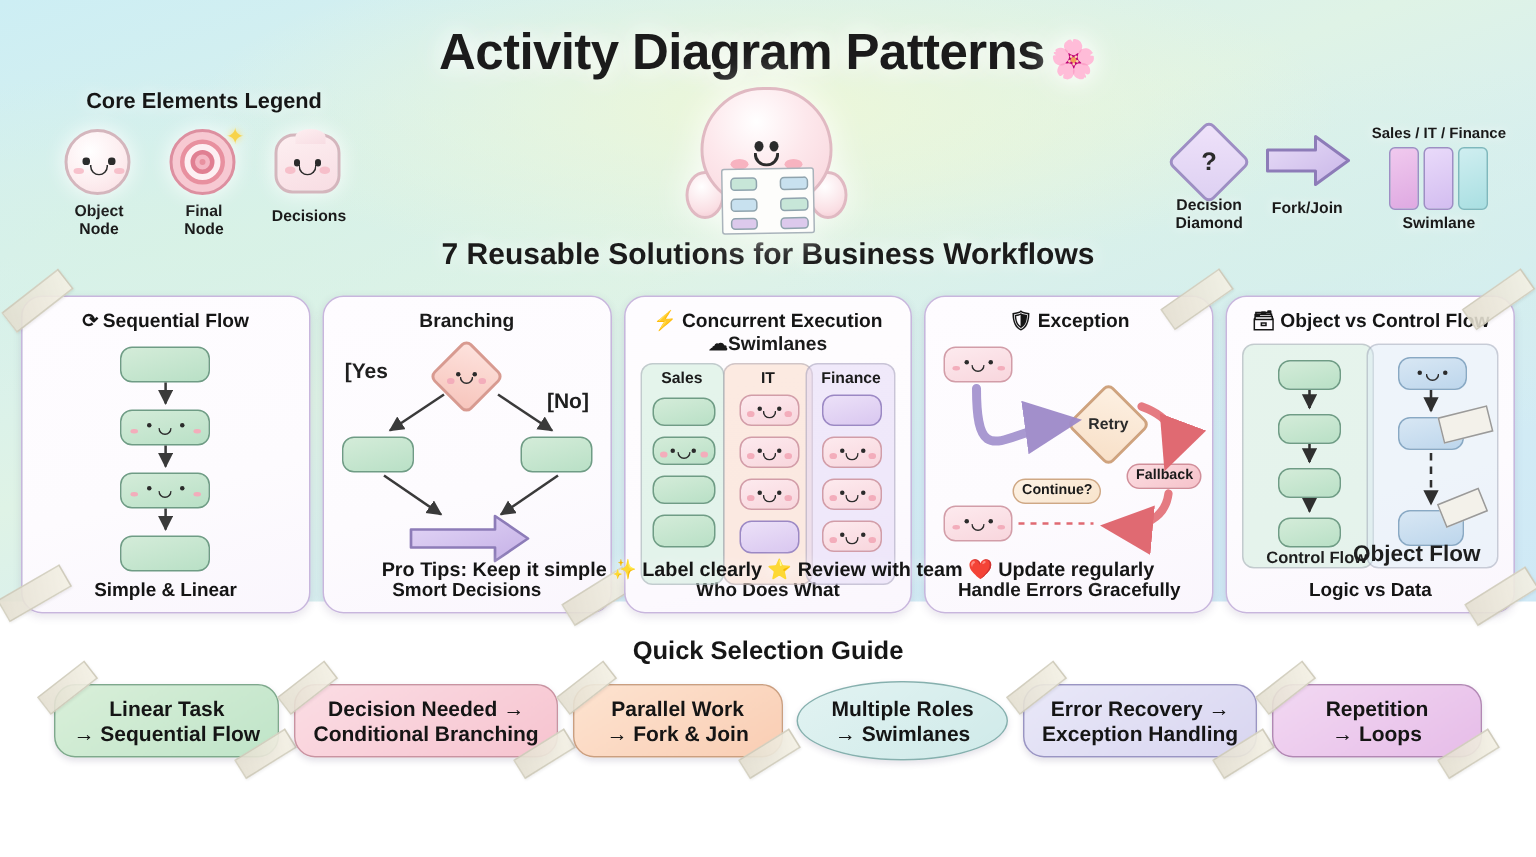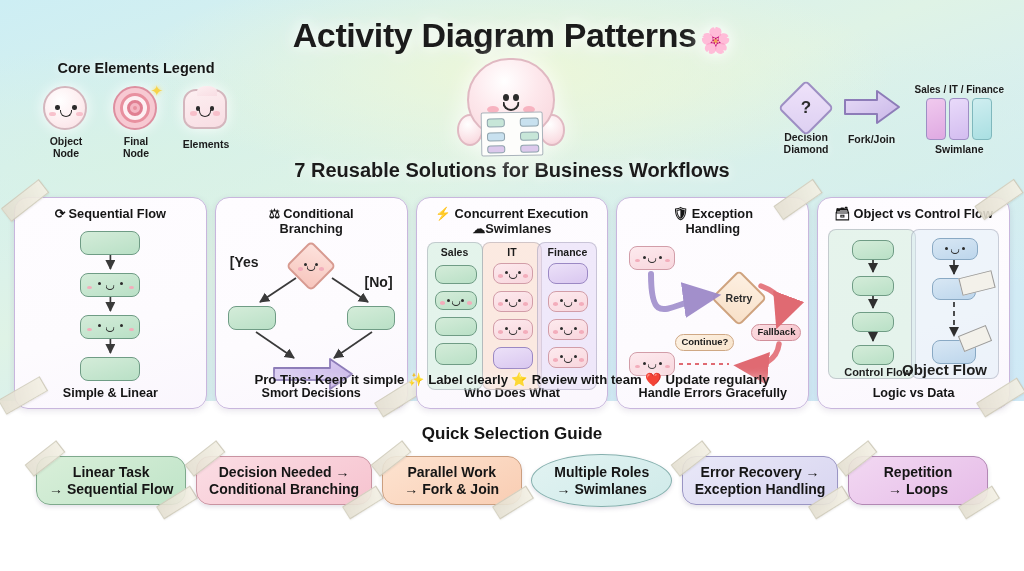--- a/index.html
+++ b/index.html
@@ -267,21 +267,21 @@
           <div class="g-blob">
             <div class="face">
               <div class="eye l"></div>
                 <div class="eye r"></div>
               <div class="smile"></div>
               <div class="cheek l"></div>
                 <div class="cheek r"></div>
             </div>
           </div>
         </div>
-        <div class="legend-label">Elements</div>
+        <div class="legend-label">Decisions</div>
       </div>
 
     </div>
   </div>
 
   <div class="mascot">
     <div class="mascot-arm l"></div>
     <div class="mascot-arm r"></div>
     <div class="mascot-head">
       <div class="mascot-eye l"></div>
@@ -377,23 +377,20 @@
             <line x1="50%" y1="72" x2="50%" y2="86"></line>
             <line x1="50%" y1="114" x2="50%" y2="128"></line>
           </g>
         </svg>
       </div>
       <div class="card-foot">Simple &amp; Linear</div>
     </div>
 
     <div class="card">
       <div class="tape br"></div>
-      <div class="card-title">
-        <span class="ic">⚖</span><span>Conditional</span>
-      </div>
       <div class="card-sub">Branching</div>
       <div class="card-body">
         <div class="diamond" style="position:absolute;left:50%;margin-left:-18px;top:4px;width:36px;height:36px;
              background:linear-gradient(150deg,#fde2dd,#f7c5bc);border-color:#d89a90;">
           <div style="transform:rotate(-45deg);position:absolute;inset:0;">
             <div class="mini-face">
                 <div class="mini-eye l" style="top:42%"></div>
                 <div class="mini-eye r" style="top:42%"></div>
                 <div class="mini-smile"></div>
                 <div class="mini-cheek l"></div>
@@ -518,21 +515,20 @@
 
       </div>
       <div class="card-foot">Who Does What</div>
     </div>
 
     <div class="card">
       <div class="tape tr"></div>
       <div class="card-title">
         <span class="ic">🛡</span><span>Exception</span>
       </div>
-      <div class="card-sub">Handling</div>
       <div class="card-body">
         <div class="node pink" style="left:6px;top:6px;width:46px;height:24px;">
           <div class="mini-face">
               <div class="mini-eye l"></div>
               <div class="mini-eye r"></div>
               <div class="mini-smile"></div>
               <div class="mini-cheek l"></div>
               <div class="mini-cheek r"></div>
             </div>
         </div>

